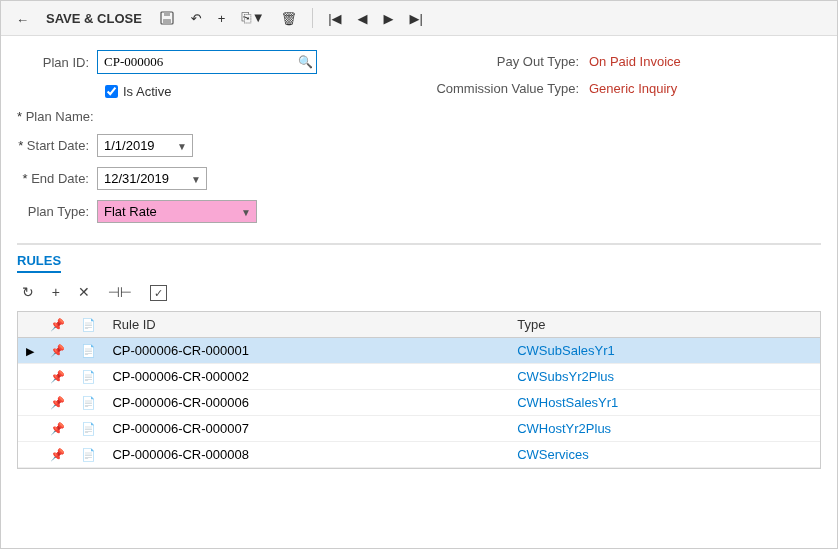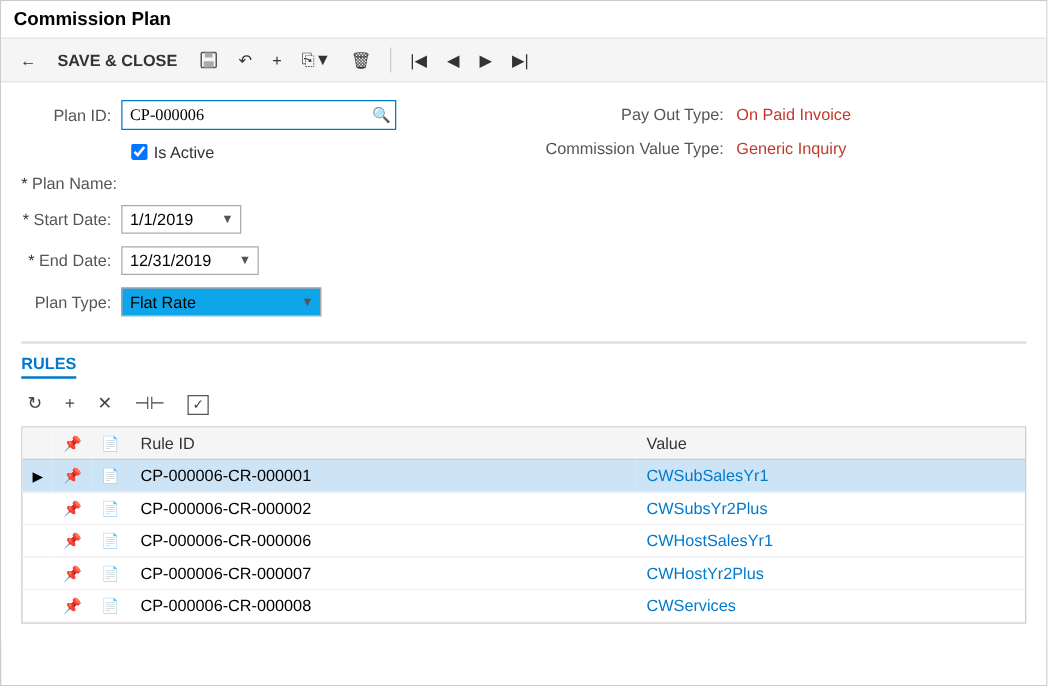--- a/index.html
+++ b/index.html
@@ -17,21 +17,21 @@
     .form-row { display: flex; align-items: center; margin-bottom: 10px; }
     .form-label { min-width: 80px; text-align: right; padding-right: 8px; color: #555; font-size: 13px; }
     .form-label.required::before { content: '* '; color: #333; }
     .form-input { border: 1.5px solid #007acc; padding: 3px 6px; font-size: 13px; width: 220px; outline: none; }
     .form-input-plain { border: 1px solid #aaa; padding: 3px 6px; font-size: 13px; width: 140px; }
     .search-wrapper { position: relative; display: inline-block; }
     .search-wrapper input { padding-right: 24px; font-family: Liberation Serif, serif; }
     .search-icon { position: absolute; right: 4px; top: 50%; transform: translateY(-50%); font-size: 12px; color: #555; }
     .checkbox-row { display: flex; align-items: center; margin-bottom: 10px; margin-left: 88px; gap: 5px; font-size: 13px; color: #333; }
     .select-wrapper { position: relative; display: inline-block; }
-    .select-wrapper select { appearance: none; border: 1px solid #aaa; padding: 3px 24px 3px 6px; font-size: 13px; width: 140px; background: #0ea5e9; cursor: pointer; }
+    .select-wrapper select { appearance: none; border: 1px solid #aaa; padding: 3px 24px 3px 6px; font-size: 13px; width: 140px; background: #f9a8d4; cursor: pointer; }
     .select-arrow { position: absolute; right: 6px; top: 50%; transform: translateY(-50%); font-size: 10px; pointer-events: none; color: #555; }
     .right-field-row { display: flex; align-items: center; margin-bottom: 12px; }
     .right-label { min-width: 160px; text-align: right; padding-right: 10px; color: #555; font-size: 13px; }
     .right-value { color: #c0392b; font-size: 13px; }
     .rules-section { margin-top: 10px; border-top: 2px solid #e0e0e0; padding-top: 8px; }
     .rules-title { color: #007acc; font-weight: bold; font-size: 13px; border-bottom: 2px solid #007acc; display: inline-block; padding-bottom: 3px; margin-bottom: 8px; }
     .rules-toolbar { display: flex; align-items: center; gap: 8px; margin-bottom: 8px; }
     .rules-btn { background: none; border: none; cursor: pointer; font-size: 14px; color: #444; padding: 3px 5px; }
     .table-wrapper { border: 1px solid #ccc; }
     table { width: 100%; border-collapse: collapse; font-size: 13px; }
@@ -41,23 +41,20 @@
     .link-val { color: #007acc; text-decoration: none; cursor: pointer; }
     .col-icon { width: 20px; text-align: center; color: #888; font-size: 12px; }
     .col-narrow { width: 24px; }
     .tbl-header-row th:first-child { width: 20px; }
   </style>
 </head>
 <body>
 
 <div class="window">
 
-  <div class="title-bar">
-    <span>Commission Plan</span>
-  </div>
 
   <div class="toolbar">
     <button class="toolbar-btn" title="Back">←</button>
     <button class="save-close-btn">SAVE &amp; CLOSE</button>
     <button class="toolbar-btn" title="Save">
       <svg width="16" height="16" viewBox="0 0 16 16" fill="none">
           <rect x="2" y="2" width="12" height="12" rx="1" stroke="#555" stroke-width="1.2"></rect>
           <rect x="5" y="2" width="6" height="4" fill="#aaa"></rect>
           <rect x="4" y="9" width="8" height="5" rx="0.5" fill="#aaa"></rect>
         </svg>
@@ -154,21 +151,21 @@
           <thead>
             <tr class="tbl-header-row">
               <th class="col-narrow"></th>
               <th class="col-icon">
                 <span>📌</span>
               </th>
               <th class="col-icon">
                 <span>📄</span>
               </th>
               <th>Rule ID</th>
-              <th>Value</th>
+              <th>Type</th>
             </tr>
           </thead>
           <tbody id="rules-tbody">
           <tr class="selected">
     <td class="col-narrow">
       <span style="font-size:11px;">▶</span>
     </td>
     <td class="col-icon">
       <span style="color:#888;font-size:12px;">📌</span>
     </td>

